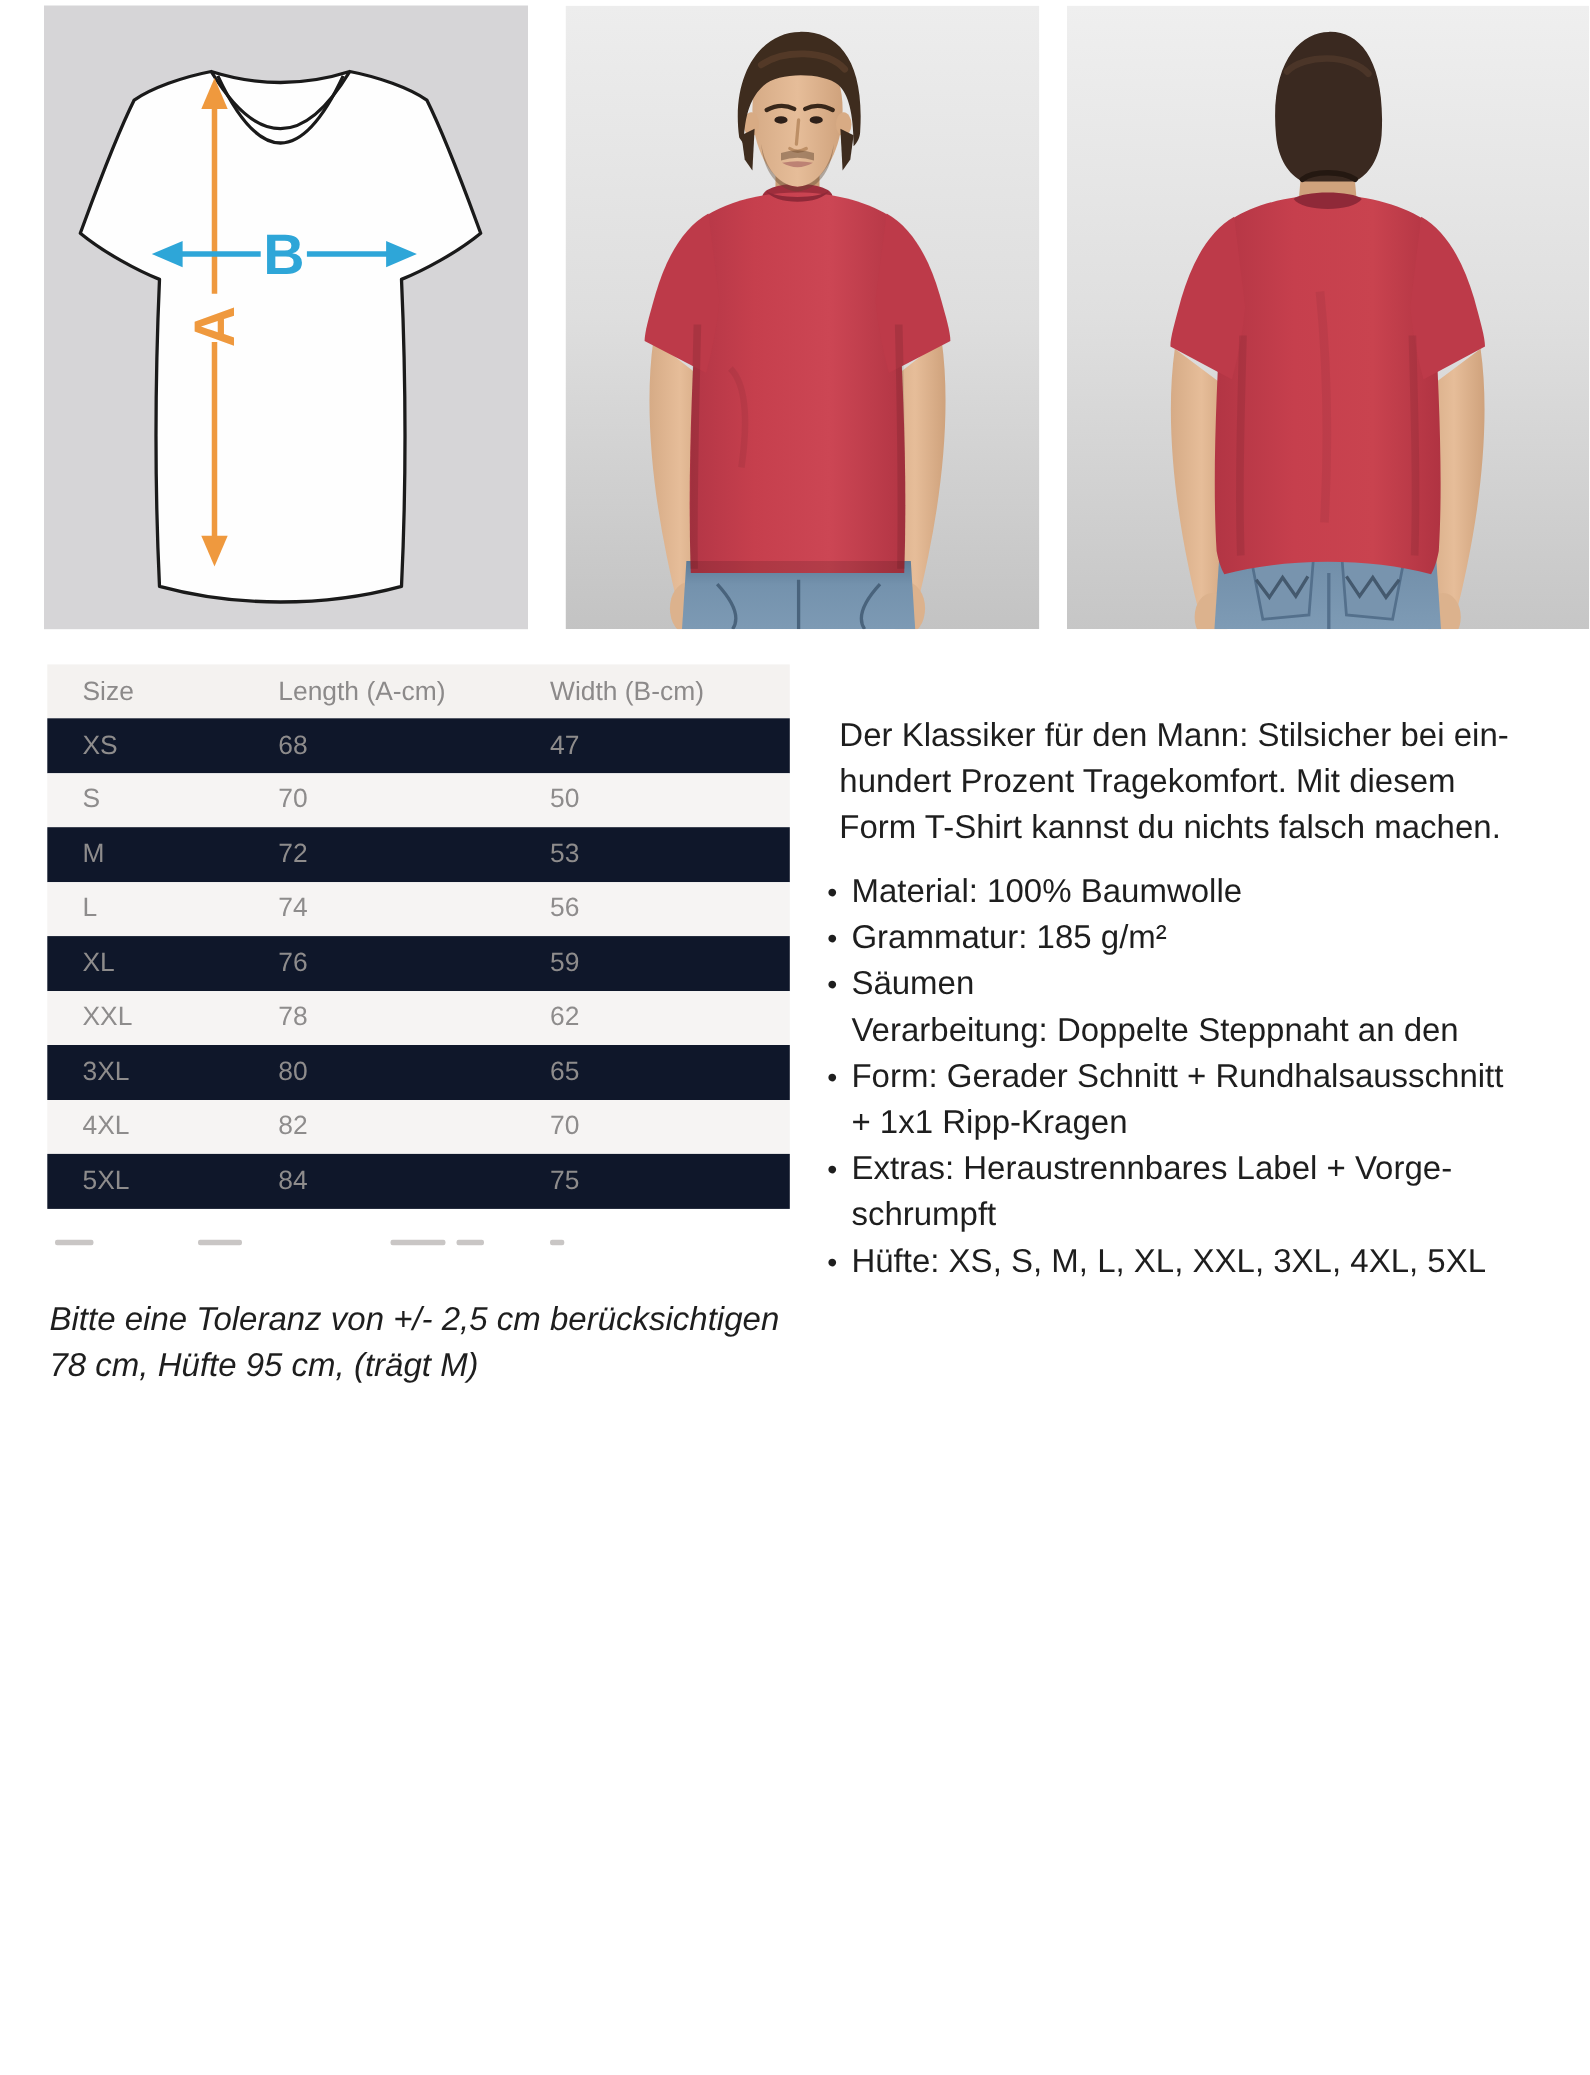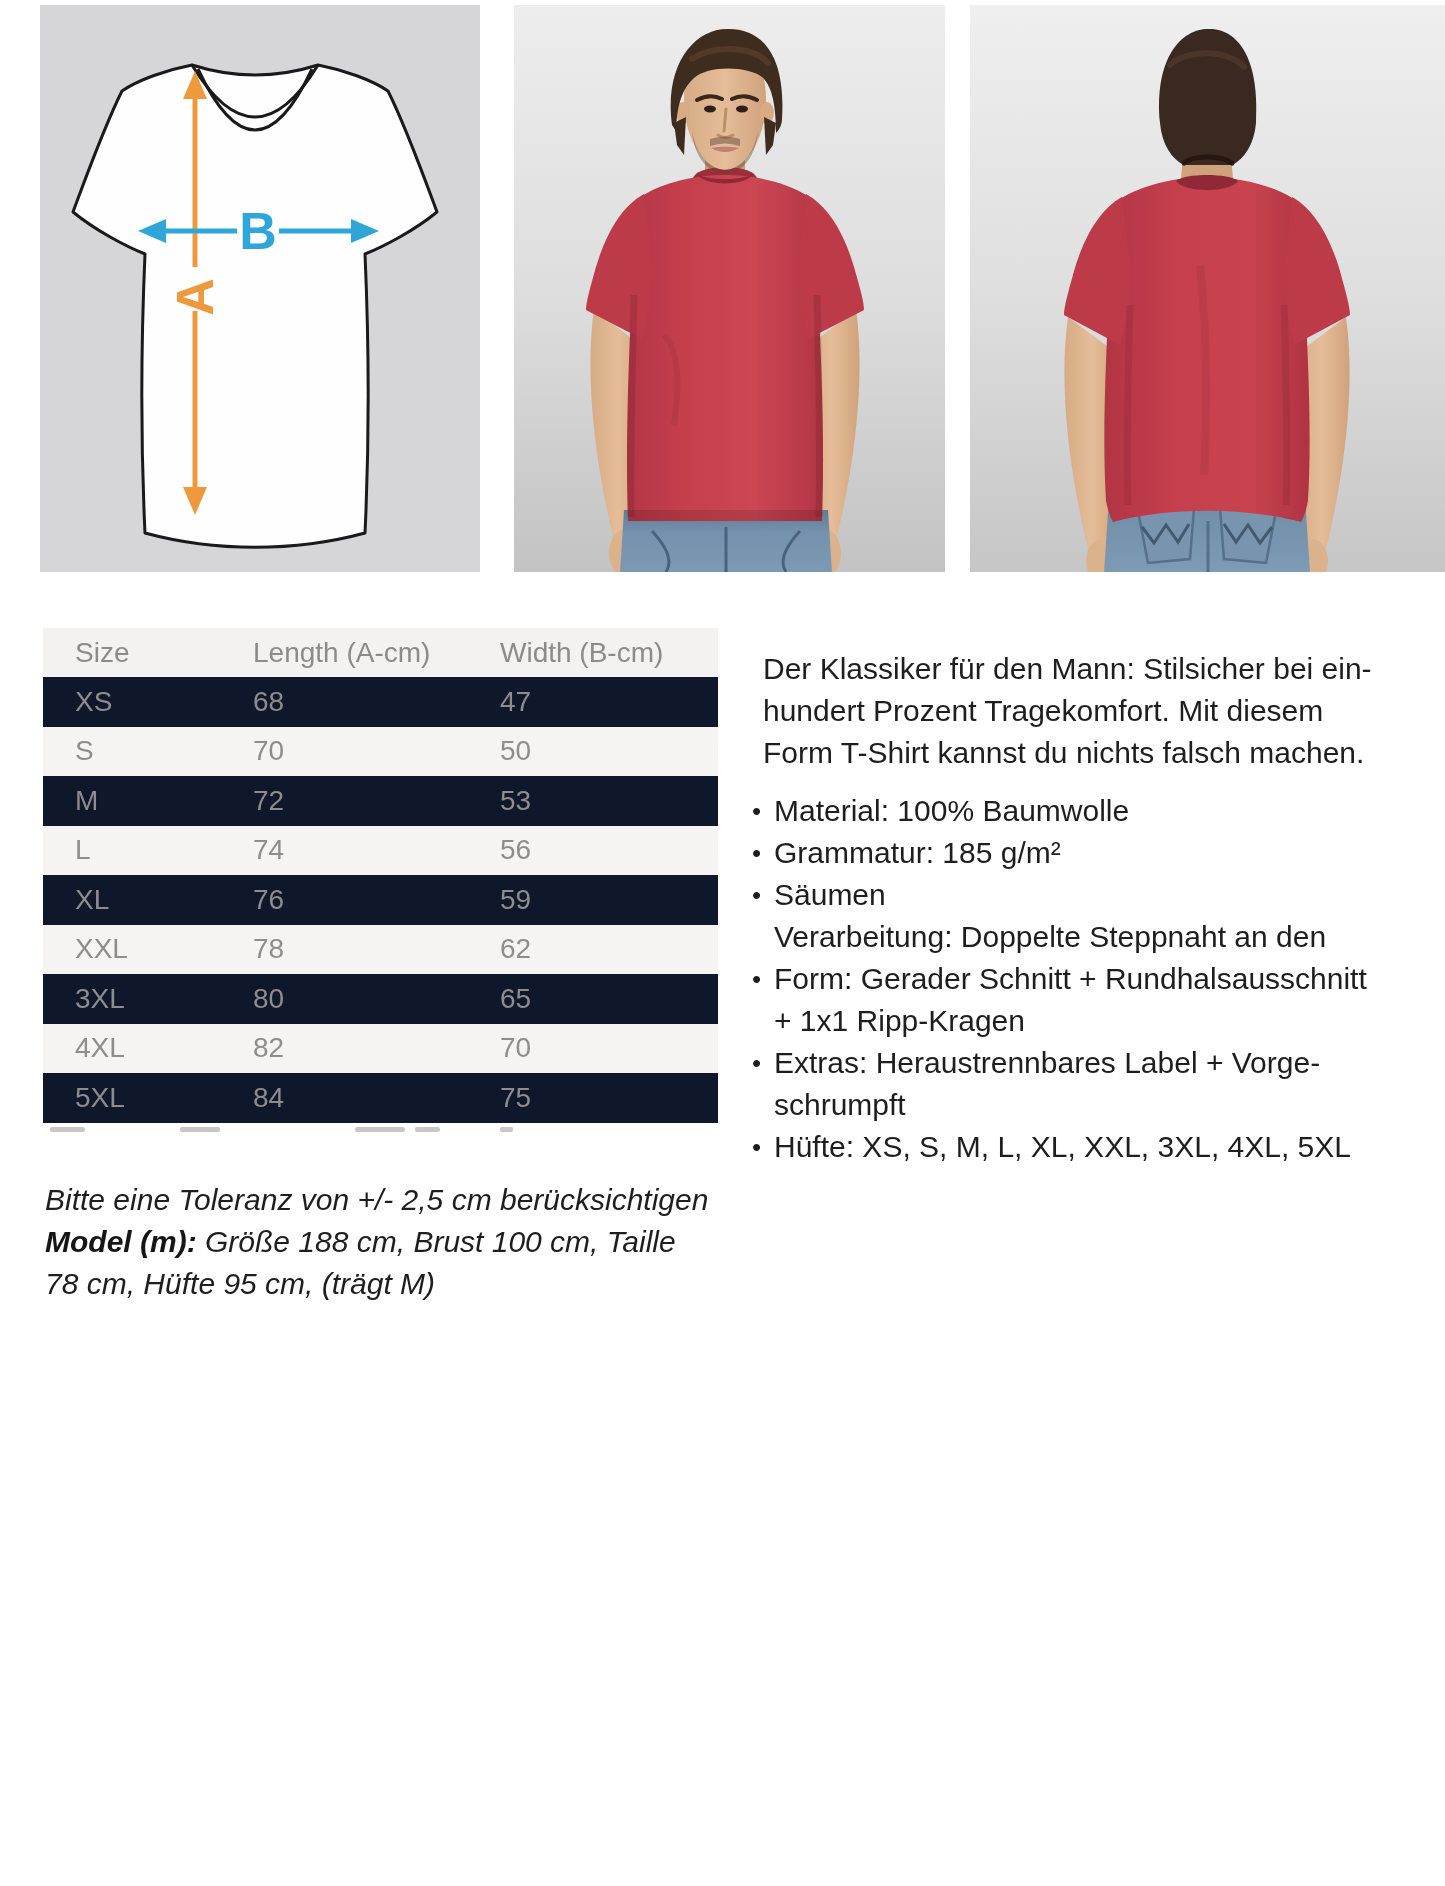--- a/index.html
+++ b/index.html
@@ -5,23 +5,23 @@
   html,body{margin:0;padding:0;background:#ffffff;}
   .canvas{position:relative;width:1445px;height:1886px;background:#ffffff;overflow:hidden;
           font-family:"Liberation Sans",sans-serif;}
   .panel{position:absolute;top:5px;height:567px;overflow:hidden;}
   .panel svg{display:block;}
   .panel-diagram{left:40px;width:440px;background:#d6d5d7;}
   .panel-front{left:514px;width:431px;}
   .panel-back{left:970px;width:475px;}
 
   
-  .size-table{position:absolute;left:43px;top:628px;width:675px;
+  .size-table{position:absolute;left:43px;top:604px;width:675px;
               display:grid;grid-template-rows:49px repeat(9,49.5px);
-              font-size:28px;color:#8e8c8c;}
+              font-size:24px;color:#8e8c8c;}
   .tr{display:grid;grid-template-columns:210px 247px 218px;align-items:center;}
   .tr > div{white-space:nowrap;overflow:hidden;}
   .tr .c1{padding-left:32px;}
   .tr-head{background:#f4f2f0;color:#8c8a8a;}
   .tr-odd{background:#0f172a;}
   .tr-even{background:#f6f4f3;}
   .sliver{position:absolute;left:43px;top:1125px;width:675px;height:9px;overflow:hidden;}
   .sliver span{position:absolute;top:2px;height:5px;border-radius:2px;background:#c9c6c5;display:block;}
   .m1{left:7px;width:35px;}
   .m2{left:137px;width:40px;}
@@ -320,17 +320,16 @@
         <span style="display:block">schrumpft</span>
       </li>
       <li>
         <span style="display:block">Hüfte: XS, S, M, L, XL, XXL, 3XL, 4XL, 5XL</span>
       </li>
     </ul>
   </div>
 
   <div class="notes">
     <div>Bitte eine Toleranz von +/- 2,5 cm berücksichtigen</div>
-    <div><b>Model (m):</b><span> Größe 188 cm, Brust 100 cm, Taille</span></div>
     <div>78 cm, Hüfte 95 cm, (trägt M)</div>
   </div>
 
 </div>
 
 </body></html>

